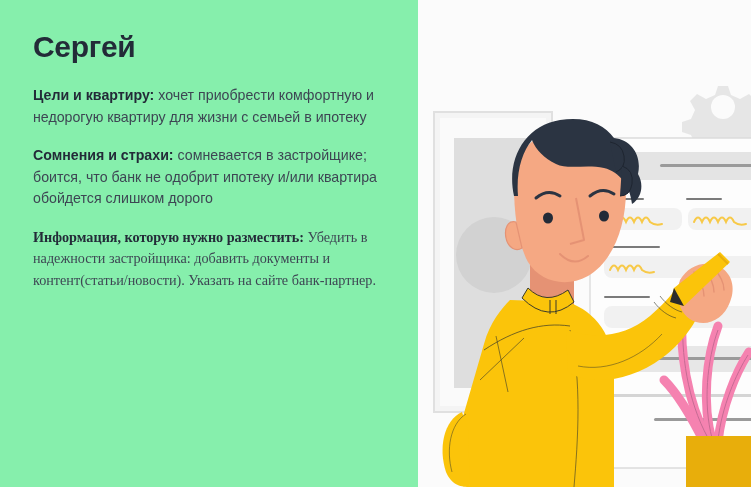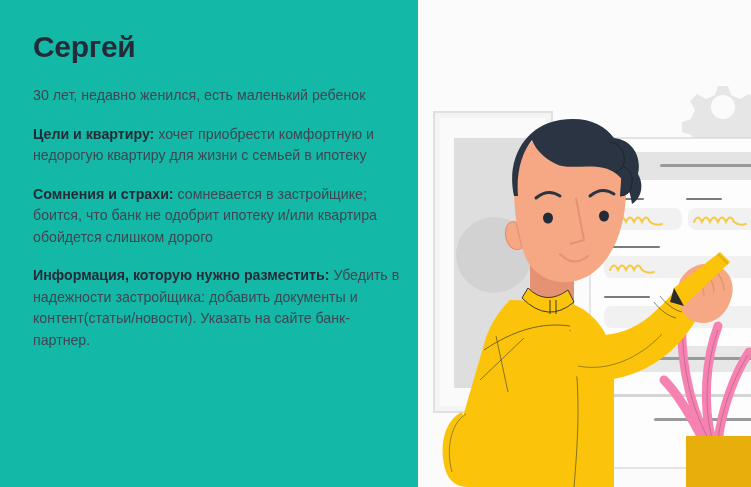--- a/index.html
+++ b/index.html
@@ -10,21 +10,21 @@
     width: 751px;
     height: 487px;
     background: #fbfbfb;
     font-family: "Liberation Sans", sans-serif;
     overflow: hidden;
   }
   #slide {
     position: relative;
     width: 751px;
     height: 487px;
-    background: #14b8a6;
+    background: #86efac;
     overflow: hidden;
   }
 
   
   #text-column {
     position: absolute;
     left: 33px;
     top: 30px;
     width: 385px;
   }
@@ -36,21 +36,21 @@
     margin: 0 0 22px 0;
     line-height: 1.1;
   }
   .para {
     font-size: 14.2px;
     line-height: 21.5px;
     color: #3d4653;
     margin: 0 0 17px 0;
     max-width: 372px;
   }
-  .para:last-child { margin-bottom: 0; }
+  .para:last-child { margin-bottom: 0; font-family: Liberation Serif, serif; }
   .para .lead {
     font-weight: bold;
     color: #232b38;
   }
 
   
   #illustration {
     position: absolute;
     left: 418px;
     top: 0;
@@ -62,21 +62,20 @@
 </style>
 </head>
 <body>
 
 <div id="slide">
 
   <div id="text-column">
 
     <h1 id="page-title">Сергей</h1>
 
-    <p class="para">30 лет, недавно женился, есть маленький ребенок</p>
 
     <p class="para"><span class="lead">Цели и квартиру:</span><span> хочет приобрести комфортную и недорогую квартиру для жизни с семьей в ипотеку</span></p>
 
     <p class="para"><span class="lead">Сомнения и страхи:</span><span> сомневается в застройщике; боится, что банк не одобрит ипотеку и/или квартира обойдется слишком дорого</span></p>
 
     <p class="para"><span class="lead">Информация, которую нужно разместить:</span><span> Убедить в надежности застройщика: добавить документы и контент(статьи/новости). Указать на сайте банк-партнер.</span></p>
 
   </div>
 
   <div id="illustration">

